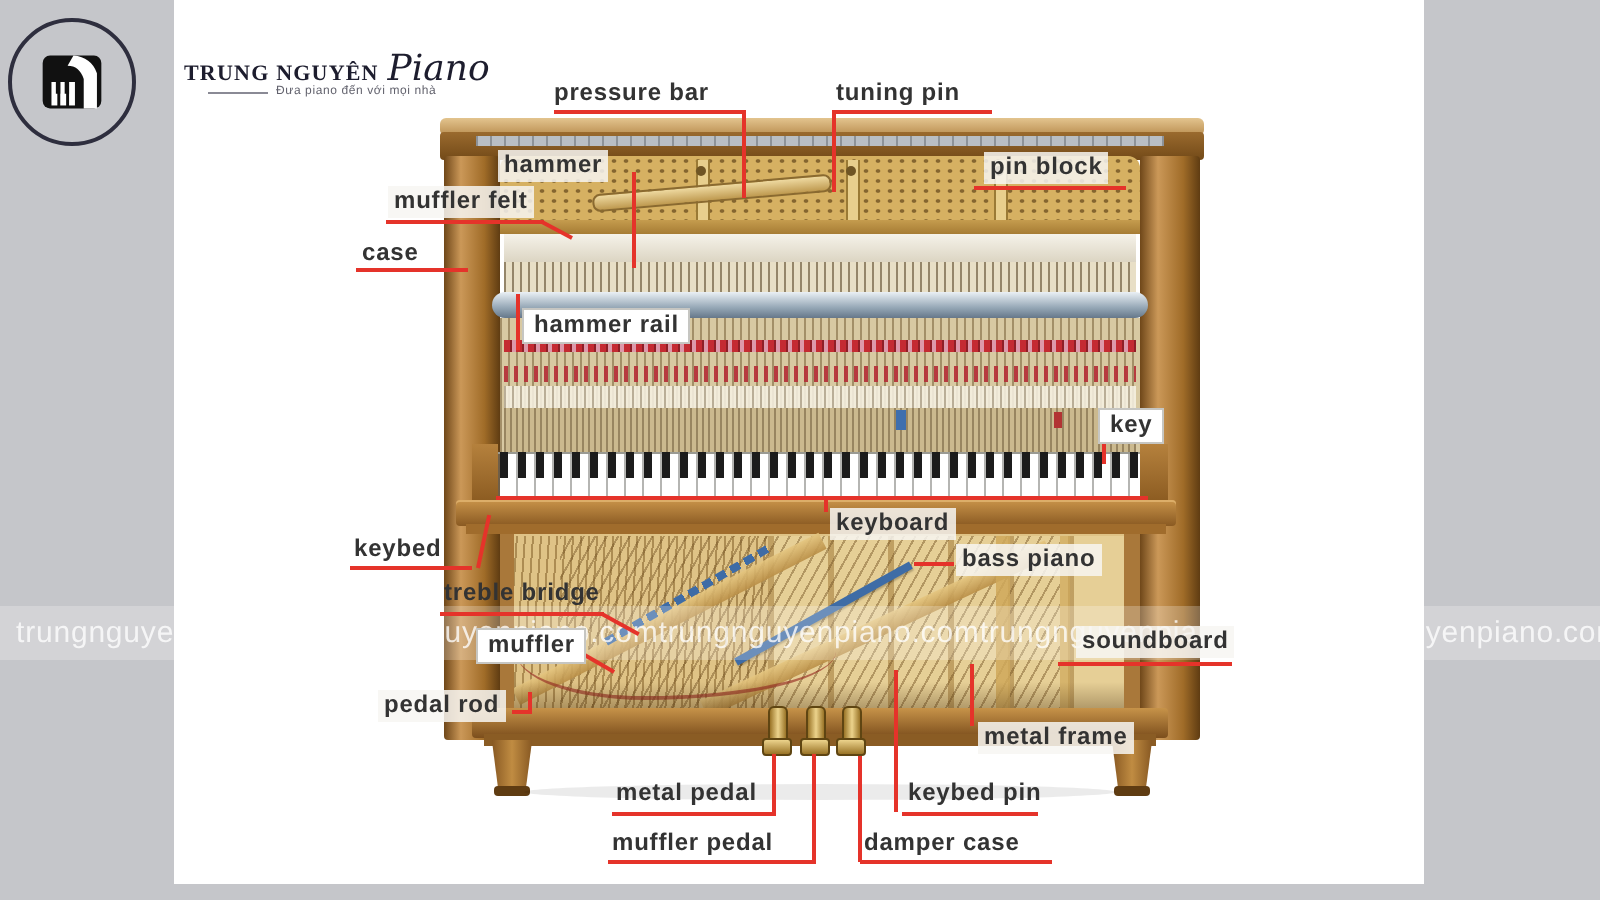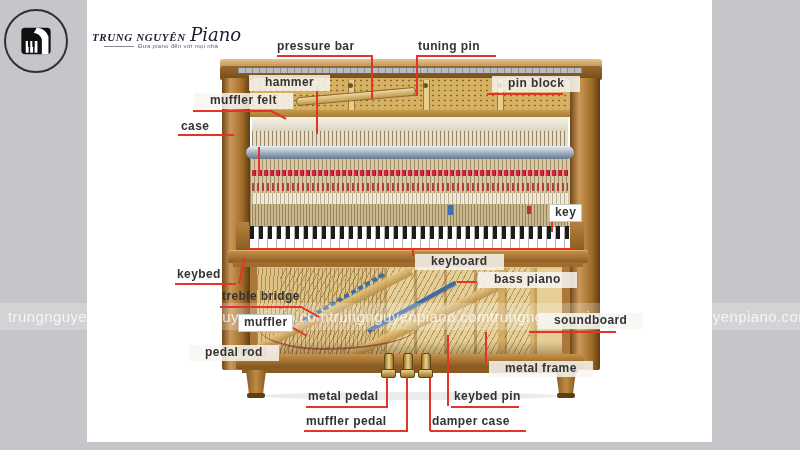--- a/index.html
+++ b/index.html
@@ -11,21 +11,21 @@
   
   #wmband{left:0;top:303px;width:800px;height:27px;background:rgba(255,255,255,0.24);
           z-index:6;display:flex;align-items:center;justify-content:space-between;
           padding:0 8px;box-sizing:border-box;}
   #wmband span{color:rgba(255,255,255,0.78);font-size:15px;letter-spacing:.4px;white-space:nowrap;}
   
   #logo-circle{left:4px;top:9px;width:60px;height:60px;border:2px solid #2e2e3e;border-radius:50%;
                display:flex;align-items:center;justify-content:center;z-index:7;}
   #logo-text{left:92px;top:24px;z-index:7;}
   .brand{font-family:"Liberation Serif","DejaVu Serif",serif;font-weight:bold;
-         font-size:11px;letter-spacing:.6px;color:#1d1d2e;font-style:italic;}
+         font-size:11px;letter-spacing:.6px;color:#1d1d2e;}
   .brand-script{font-family:"DejaVu Serif",serif;font-style:italic;font-size:18px;color:#1d1d2e;}
   #tagline{left:104px;top:43px;z-index:7;display:flex;align-items:center;gap:4px;}
   #tagline .rule{width:30px;height:1px;background:#8a8a95;display:inline-block;}
   #tagline .tg{font-size:6px;color:#63636e;letter-spacing:.3px;}
   
   .pp{position:absolute;z-index:1;}
   #lid-bevel{left:220px;top:59px;width:382px;height:9px;border-radius:3px;
              background:linear-gradient(#e3c48e,#b98d4f);}
   #lid-main{left:220px;top:66px;width:382px;height:14px;border-radius:2px;
             background:linear-gradient(#9a6a2e,#734a18);}
@@ -102,21 +102,21 @@
   .pedal-stem{top:353px;width:8px;height:18px;border:1px solid #5f4512;border-radius:3px 3px 1px 1px;
      background:linear-gradient(90deg,#9a7427,#ecd38c,#9a7427);}
   .pedal-foot{top:369px;width:13px;height:7px;border:1px solid #5f4512;border-radius:2px;
      background:linear-gradient(#ecd38c,#9a7427);}
   #shadow{left:262px;top:392px;width:296px;height:8px;border-radius:50%;background:rgba(0,0,0,.08);}
   
   .rl{position:absolute;background:#e5332a;z-index:8;}
   
   .lb{position:absolute;z-index:9;font-size:12px;font-weight:bold;color:#333;
       letter-spacing:.4px;white-space:nowrap;line-height:1.15;text-align:right;}
-  .boxlite{background:rgba(247,246,242,.85);padding:1px 16px;}
+  .boxlite{background:rgba(247,246,242,.85);padding:1px 3px;}
   .boxsolid{background:#fff;border:1px solid #c6c6c2;padding:1px 5px;}
 </style>
 </head>
 <body>
 
 <div id="stage">
 
   <div id="panel" class="abs"></div>
 
   <div>
@@ -239,20 +239,21 @@
   <div class="rl" style="left:429px;top:378px;width:2px;height:53px"></div>
   <div class="rl" style="left:451px;top:406px;width:68px;height:2px"></div>
   <div class="rl" style="left:447px;top:335px;width:2px;height:71px"></div>
 
   <div class="lb" style="left:277px;top:40px">pressure bar</div>
   <div class="lb" style="left:418px;top:40px">tuning pin</div>
   <div class="lb boxlite" style="left:249px;top:75px">hammer</div>
   <div class="lb boxlite" style="left:492px;top:76px">pin block</div>
   <div class="lb boxlite" style="left:194px;top:93px">muffler felt</div>
   <div class="lb" style="left:181px;top:120px">case</div>
+  <div class="lb boxsolid" style="left:261px;top:154px">hammer rail</div>
   <div class="lb boxsolid" style="left:549px;top:204px">key</div>
   <div class="lb boxlite" style="left:415px;top:254px">keyboard</div>
   <div class="lb" style="left:177px;top:268px">keybed</div>
   <div class="lb" style="left:222px;top:290px">treble bridge</div>
   <div class="lb boxsolid" style="left:238px;top:314px">muffler</div>
   <div class="lb boxlite" style="left:478px;top:272px">bass piano</div>
   <div class="lb boxlite" style="left:538px;top:313px">soundboard</div>
   <div class="lb boxlite" style="left:189px;top:345px">pedal rod</div>
   <div class="lb boxlite" style="left:489px;top:361px">metal frame</div>
   <div class="lb" style="left:308px;top:390px">metal pedal</div>

